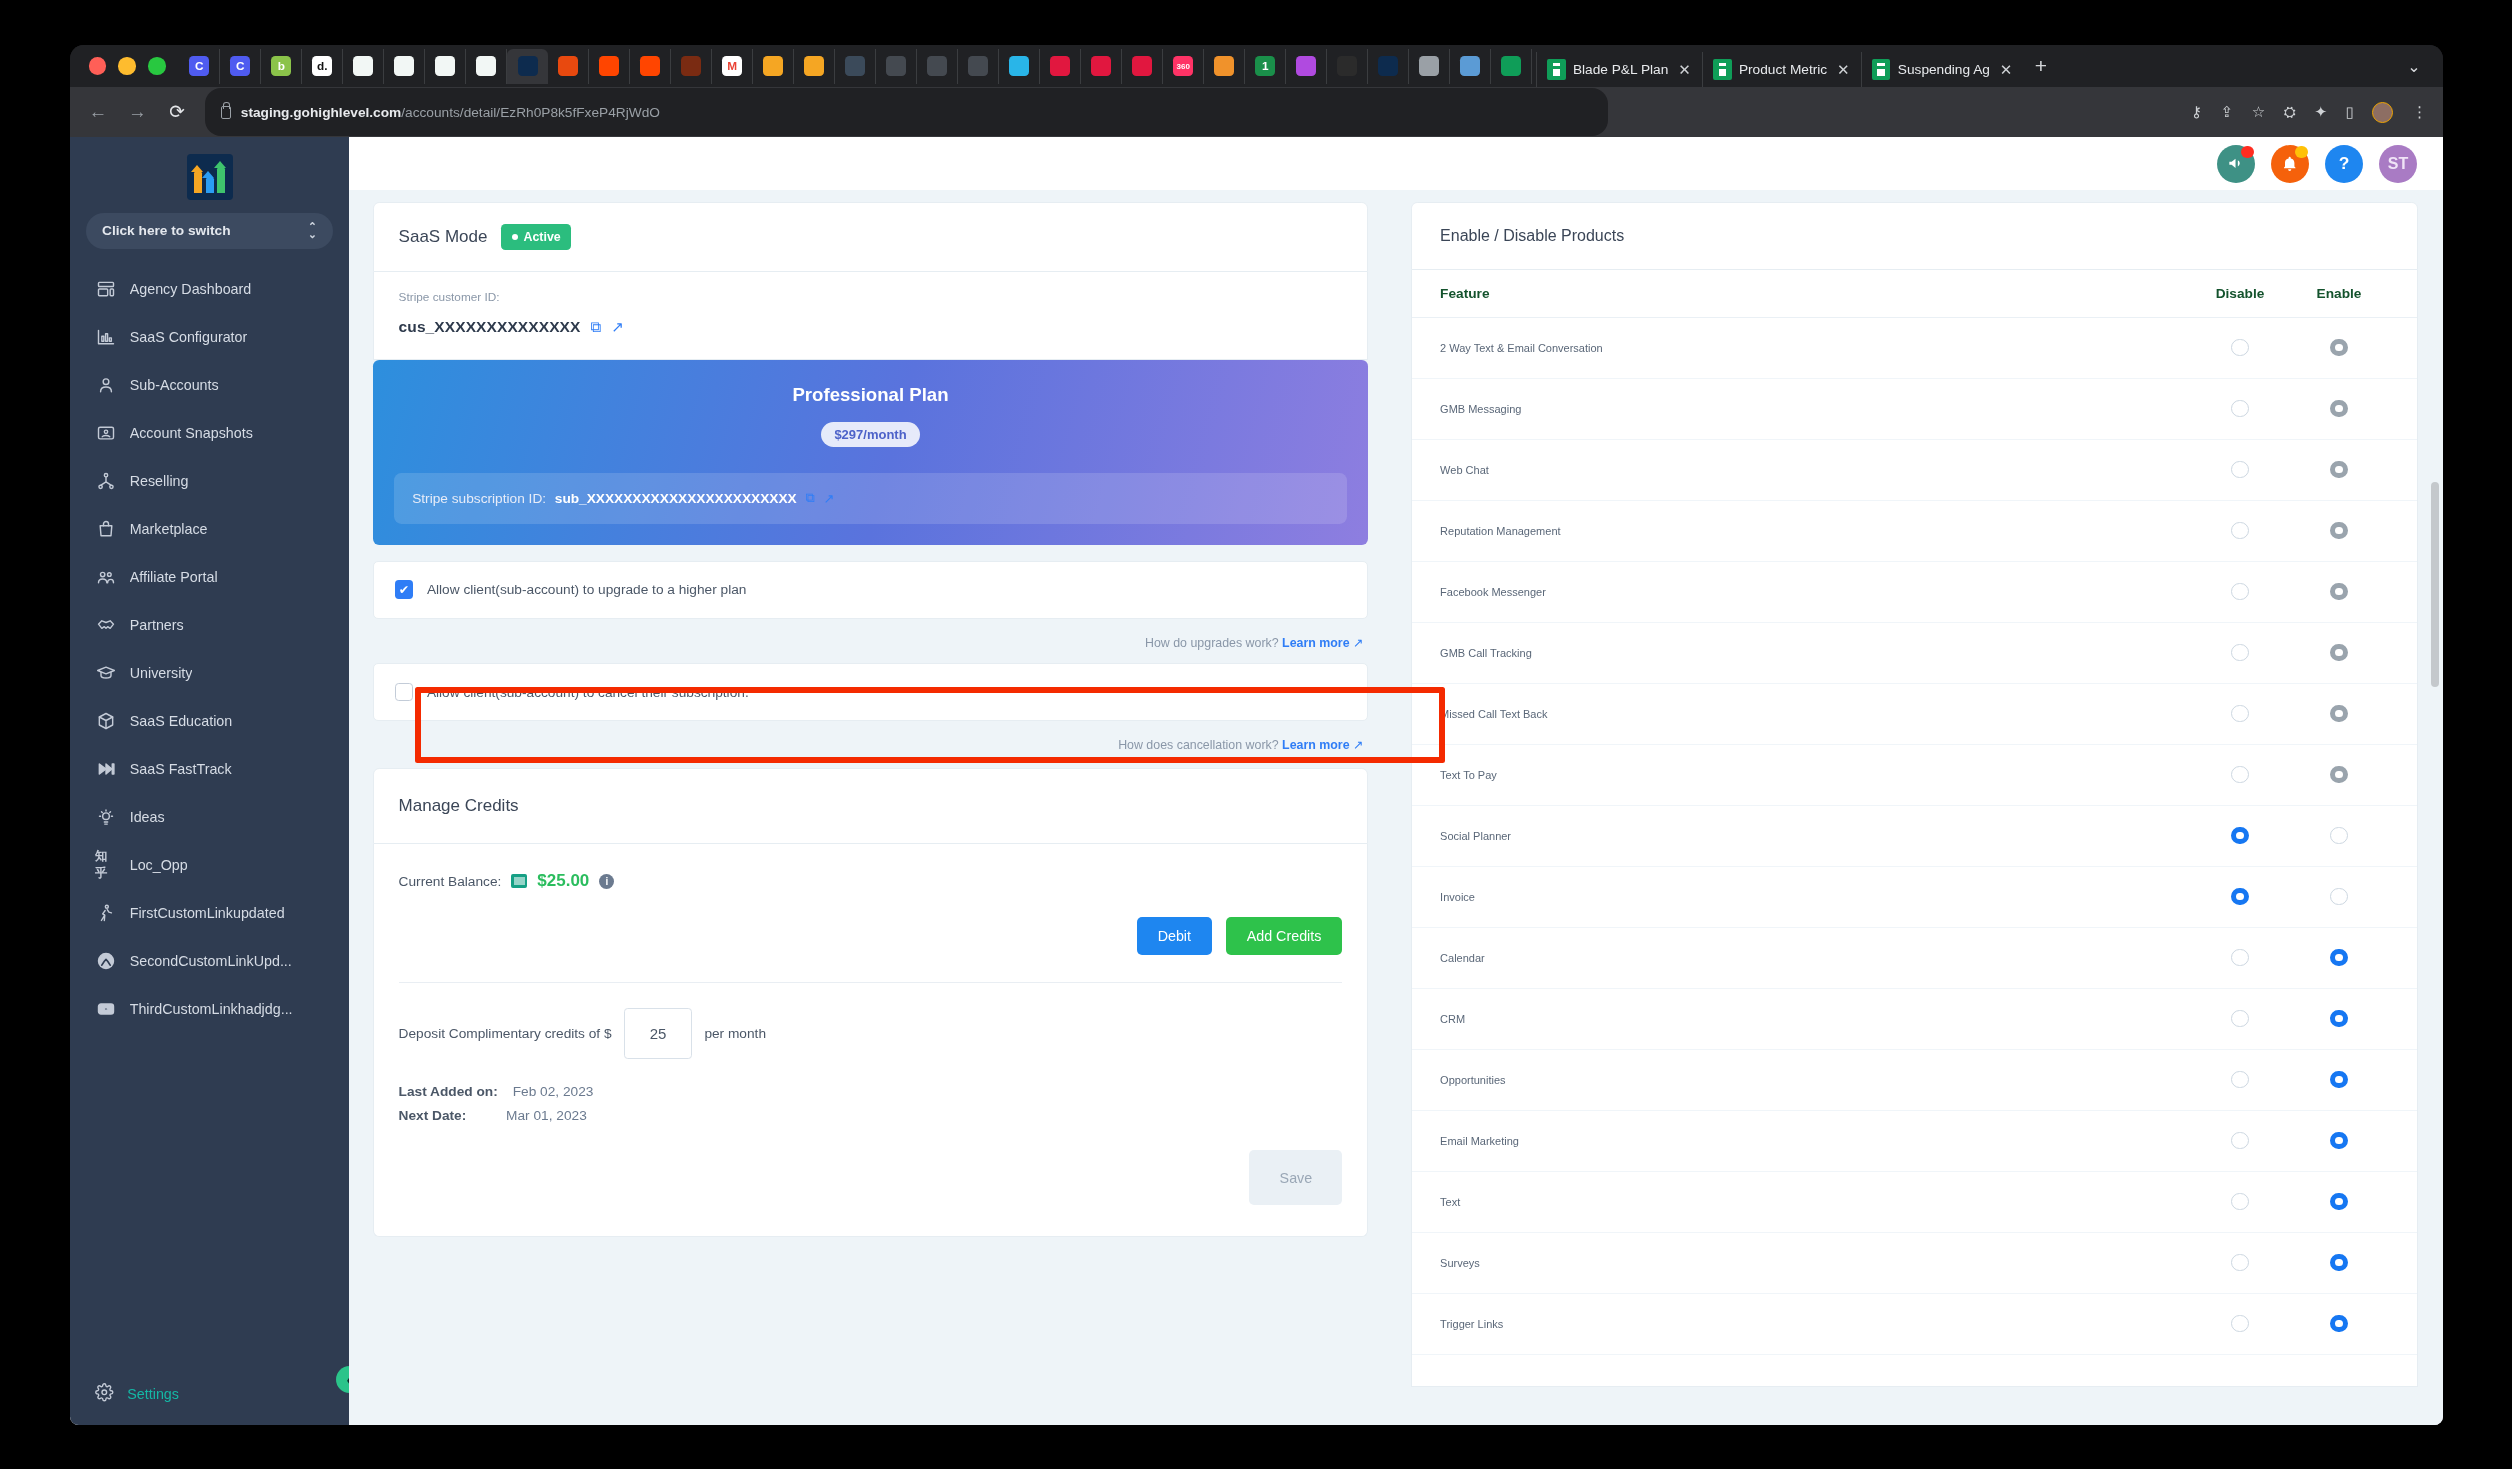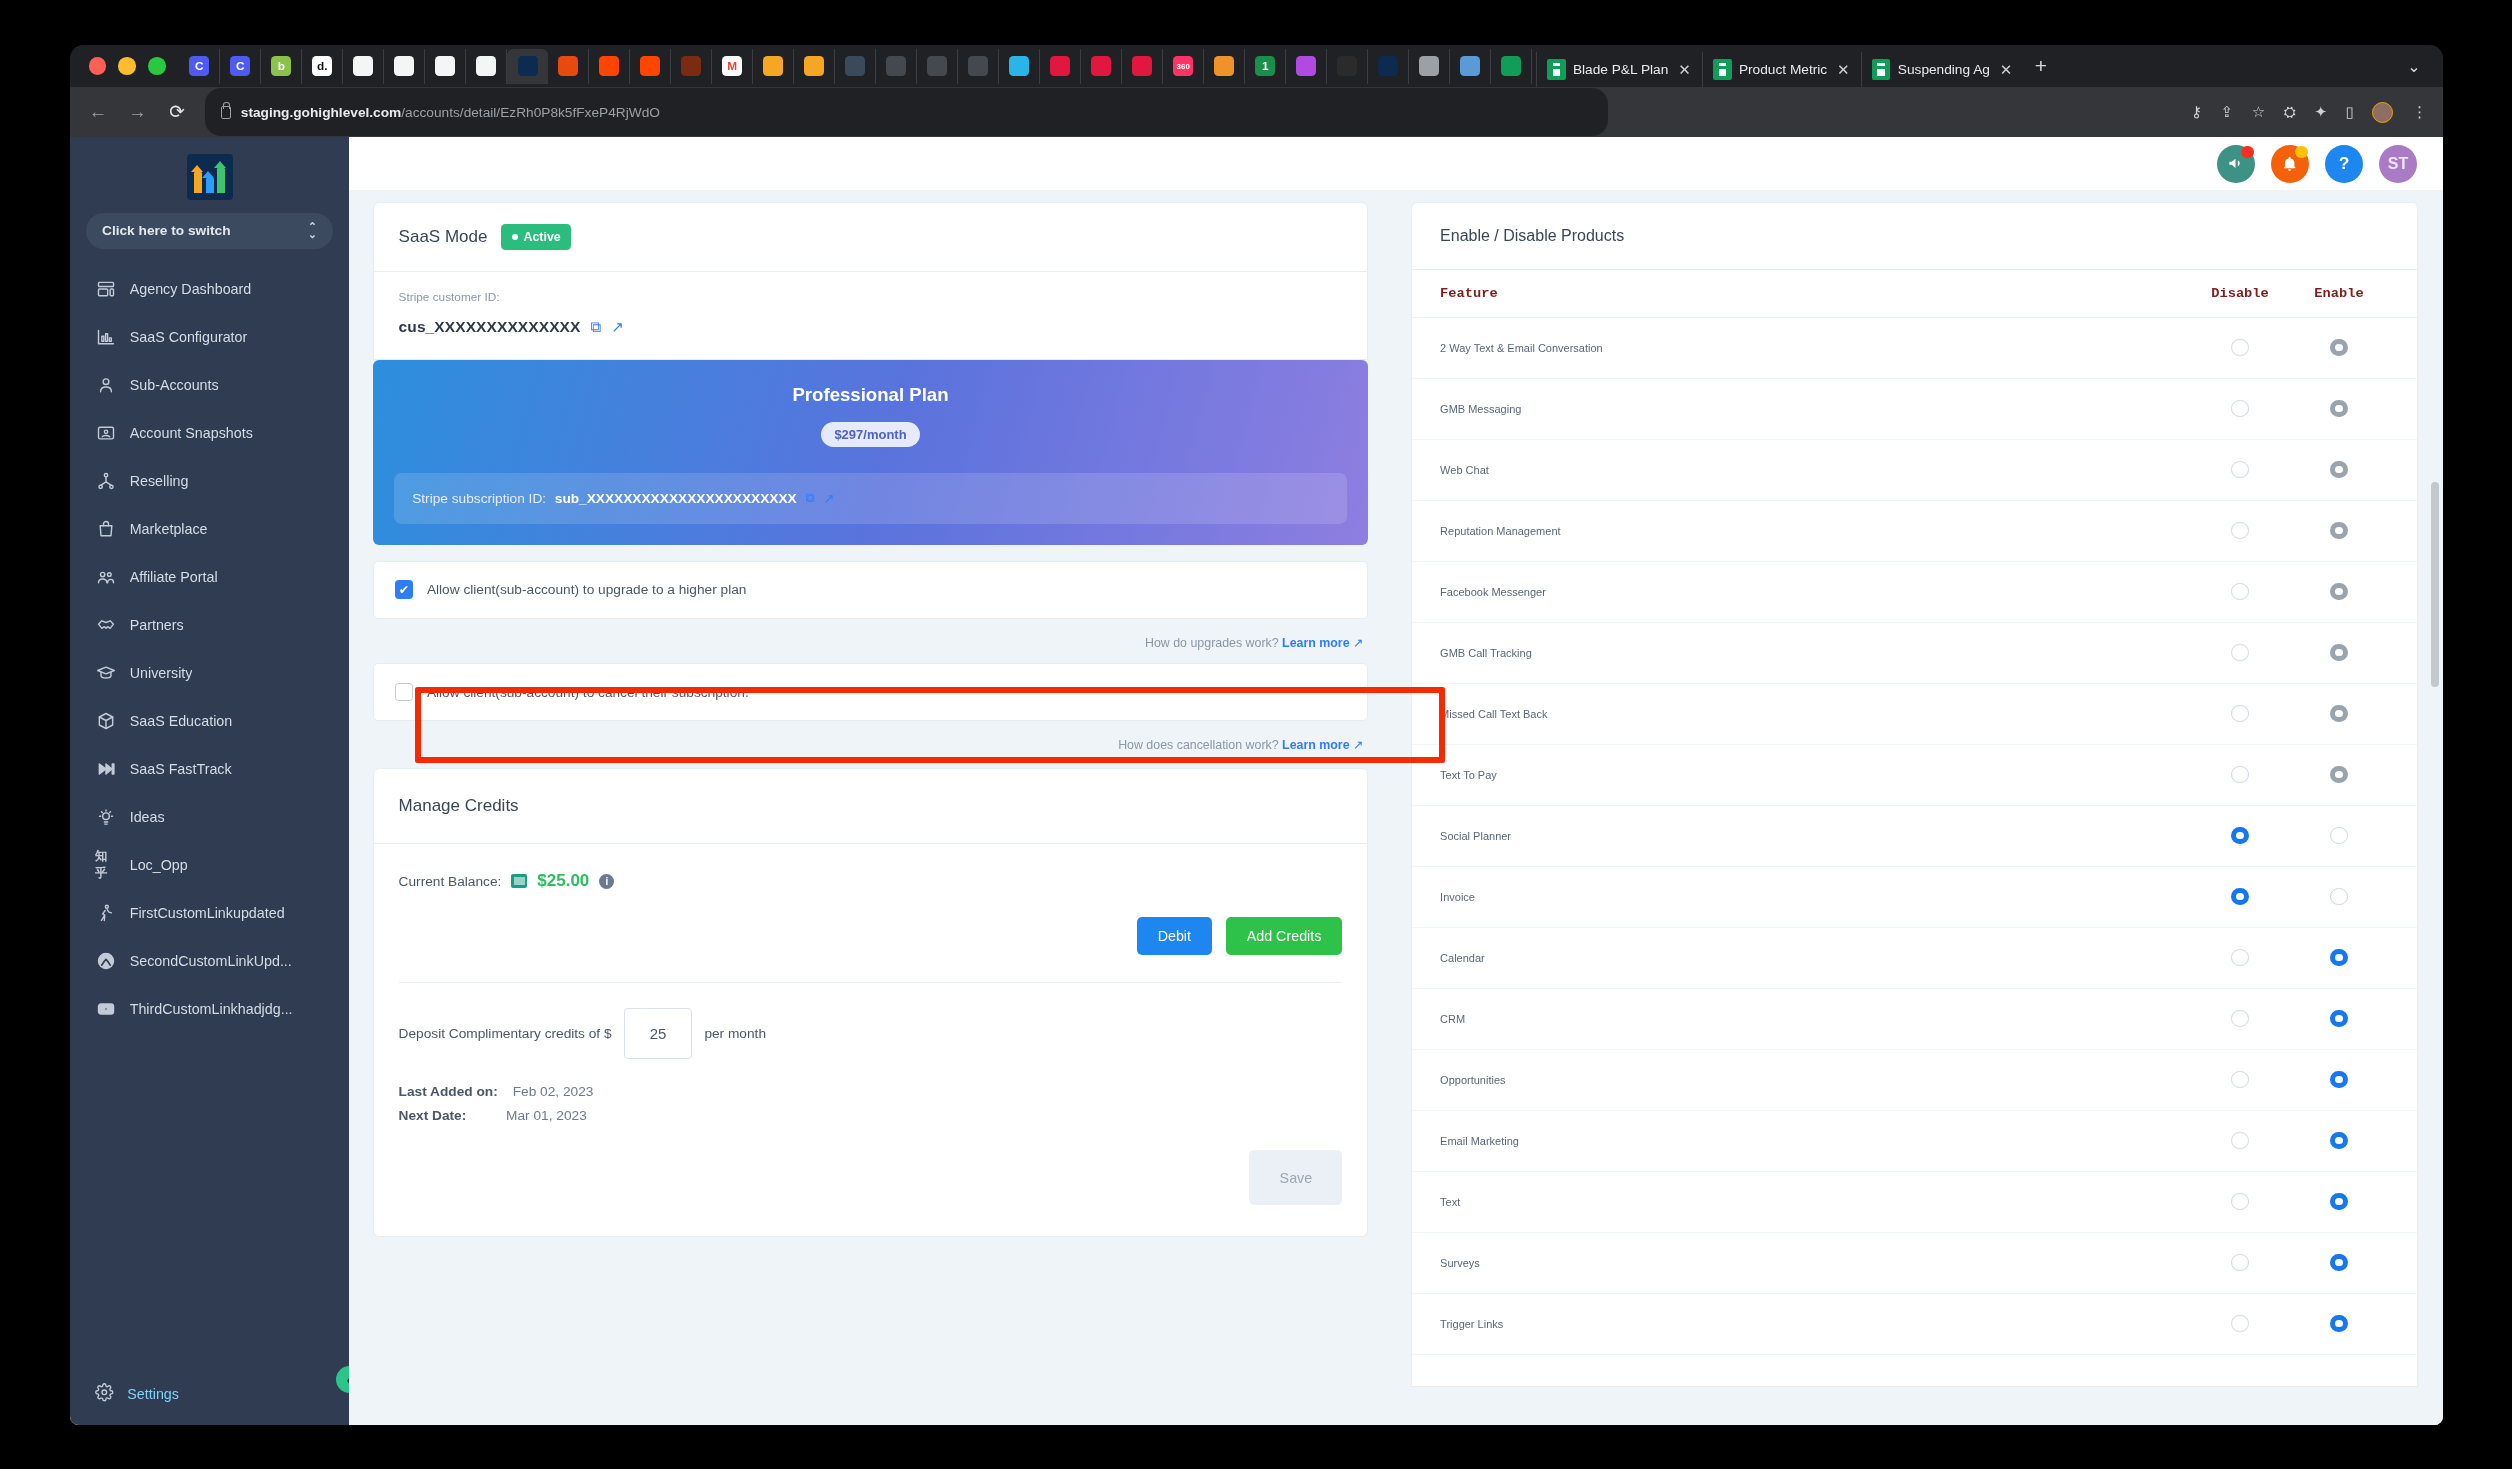--- a/index.html
+++ b/index.html
@@ -67,21 +67,21 @@
               display:flex; align-items:center; padding:0 16px; }
   .switcher span { color:#e4e8ee; font-size:13.7px; font-weight:bold; }
   .switcher .updown { margin-left:auto; color:#cdd4de; font-size:10.6px; line-height:7.4px; text-align:center;}
 
   .navitem { display:flex; align-items:center; gap:13.7px; padding:0 0 0 25px; height:48px; }
   .navitem .ic { width:21px; height:21px; flex:0 0 auto; display:flex; align-items:center;
                  justify-content:center; color:#c3cad6; }
   .navitem .lb { color:#d6dce5; font-size:14.3px; white-space:nowrap; overflow:hidden; }
   .settings-row { position:absolute; bottom:21px; left:0; display:flex; align-items:center;
                   gap:13.7px; padding-left:25px; }
-  .settings-row .lb { color:#7dd3fc; font-size:14.3px; }
+  .settings-row .lb { color:#14b8a6; font-size:14.3px; }
   .collapse { position:absolute; right:-13.7px; bottom:32px; width:27px; height:27px;
               border-radius:50%; background:#2bc48a; color:#0d2b2a; font-size:16px;
               display:flex; align-items:center; justify-content:center; font-weight:bold;}
 
   
   #main { flex:1; background:#eef4f8; display:flex; position:relative; overflow:hidden; }
   #apptop { position:absolute; left:0; top:0; right:0; height:53px; background:#fff; z-index:5;
             display:flex; align-items:center; justify-content:flex-end; padding-right:26px; gap:16px;}
   .hdr-circ { width:38px; height:38px; border-radius:50%; display:flex; align-items:center;
               justify-content:center; position:relative; color:#fff; font-size:17.4px; }
@@ -146,21 +146,21 @@
             color:#4b5767; display:flex; align-items:center; justify-content:center; background:#fff;}
   .dates { margin-top:21px; font-size:13.7px; color:#4b5767; line-height:1.75; }
   .dates b { font-weight:bold; }
   .dates .dv { color:#6b7a8f; margin-left:11.2px; }
   .savebtn { margin:22.3px 0 0 auto; width:93px; height:55px; background:#eaf0f5; border-radius:5px;
              color:#9aa7b6; font-size:14.3px; display:flex; align-items:center; justify-content:center;}
 
   
   .edp-title { font-size:16px; color:#3b4657; }
   .thead { display:flex; align-items:center; padding:16px 28.5px 16px 28.5px; font-size:13.7px;
-           color:#7f1d1d; font-weight:bold; border-bottom:0.6px solid #eaf0f5;font-family:Liberation Mono, monospace;}
+           color:#14532d; font-weight:bold; border-bottom:0.6px solid #eaf0f5;}
   .thead .f { flex:1; }
   .col-d, .col-e { width:99px; text-align:center; }
   .trow { display:flex; align-items:center; padding:0 28.5px; height:61px;
           border-bottom:0.6px solid #f0f5f9; }
   .trow .f { flex:1; font-size:11px; color:#5a6778; }
   .radio { width:17.4px; height:17.4px; border-radius:50%; border:1.2px solid #cdd7e1;
            margin:0 auto; background:#fff; }
   .radio.sel-blue { border:5.6px solid #1677f2; }
   .radio.sel-gray { border:5.6px solid #9aa4ad; }
 

